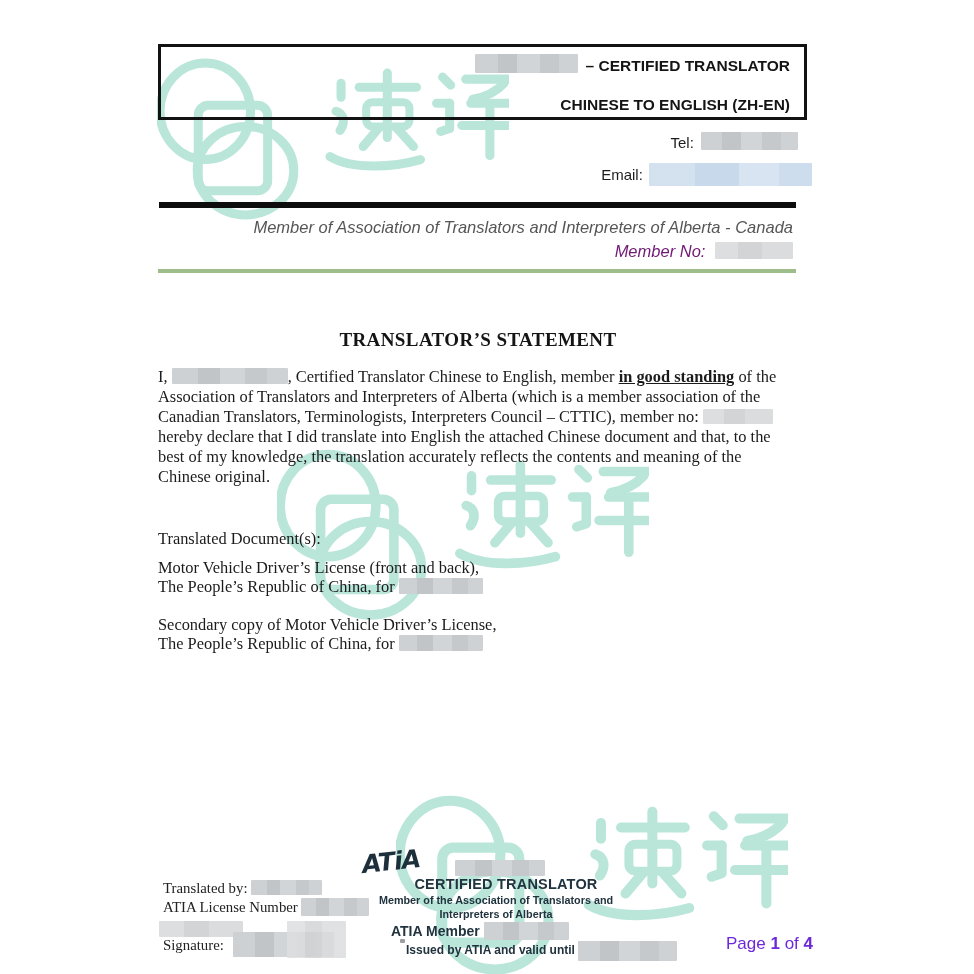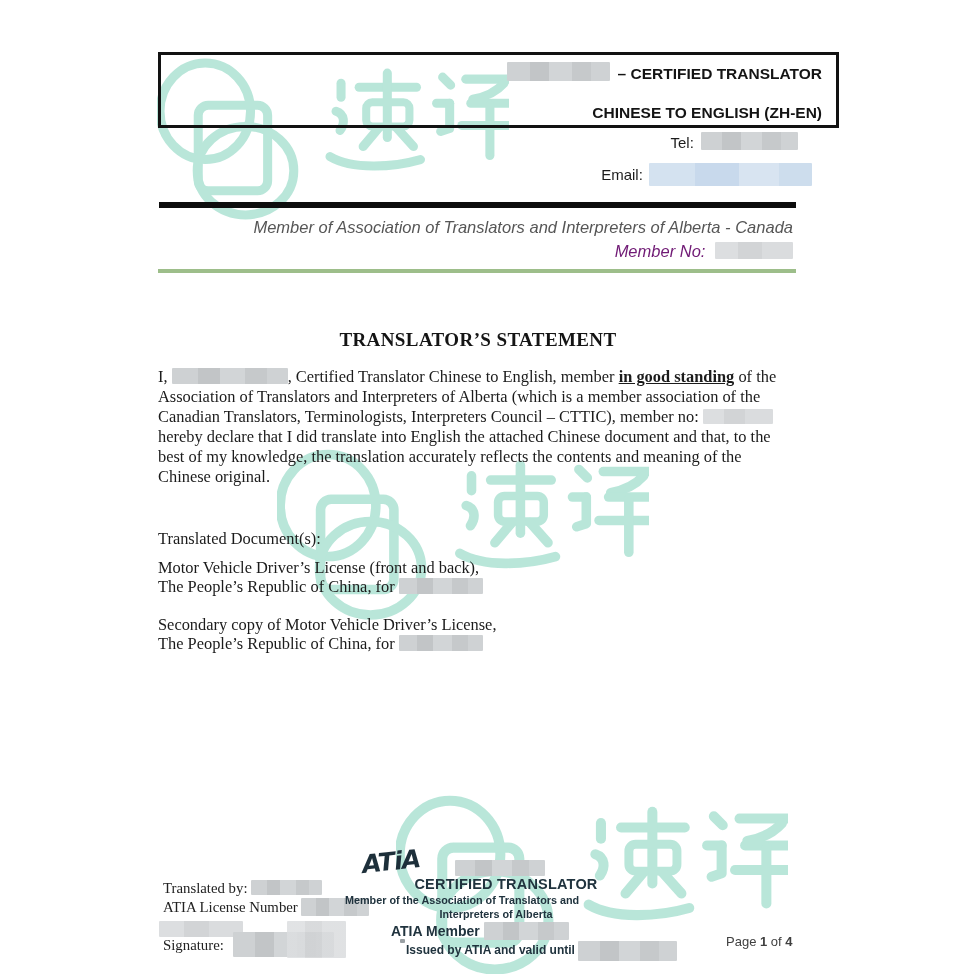--- a/index.html
+++ b/index.html
@@ -7,21 +7,21 @@
         font-family:"Liberation Sans",sans-serif;color:#1a1a1a;}
   
   .wm{position:absolute;pointer-events:none;}
   
   .redact{display:inline-block;vertical-align:-2px;border-radius:1px;
     background:linear-gradient(90deg,#ced1d3 0 22%,#c2c5c7 22% 41%,#d2d5d7 41% 63%,#c6c9cb 63% 82%,#cfd2d4 82%);}
   .redact.abs{position:absolute;}
   .redact.light{background:linear-gradient(90deg,#dcdee0 0 30%,#d2d4d6 30% 60%,#dadcde 60%);}
   .redact.blue{background:linear-gradient(90deg,#d4e2f0 0 28%,#c8d9ec 28% 55%,#d8e4f1 55% 80%,#cddded 80%);}
   
-  .hdr-box{position:absolute;left:158px;top:52px;width:643px;height:70px;border:3.5px solid #121212;padding-left:32px;}
+  .hdr-box{position:absolute;left:158px;top:44px;width:643px;height:70px;border:3.5px solid #121212;}
   .hdr-row{position:absolute;right:14px;white-space:nowrap;font-weight:bold;font-size:15.5px;color:#141414;}
   .hdr-row.r1{top:7px;}
   .hdr-row.r2{top:39px;margin-top:10px;}
   .contact-row{position:absolute;white-space:nowrap;font-size:15px;color:#1c1c1c;text-align:right;}
   .tel-row{left:158px;top:132px;width:640px;}
   .email-row{left:158px;top:163px;width:654px;}
   .rule-black{position:absolute;left:159px;top:202px;width:637px;height:6px;background:#0d0d0d;}
   .member-line{position:absolute;left:158px;top:218px;width:635px;text-align:right;
     font-style:italic;font-size:16.5px;color:#565656;}
   .member-no-row{position:absolute;left:158px;top:242px;width:635px;text-align:right;
@@ -41,26 +41,26 @@
   .doc-item.d2{top:615px;}
   
   .f-row{position:absolute;left:163px;font-size:14.8px;color:#222;white-space:nowrap;font-family:Liberation Serif, serif;}
   
   .stamp{color:#20333e;}
   .atia-script{position:absolute;left:362px;top:847px;font-family:"DejaVu Sans",sans-serif;
     font-style:italic;font-weight:bold;font-size:25px;letter-spacing:-1px;color:#1d2f3a;
     transform:rotate(-6deg);}
   .st-line{position:absolute;font-weight:bold;white-space:nowrap;}
   .st1{left:400px;top:876px;width:212px;text-align:center;font-size:14.5px;letter-spacing:.2px;}
-  .st2{left:345px;top:894px;width:302px;text-align:left;font-size:10.8px;}
+  .st2{left:345px;top:894px;width:302px;text-align:center;font-size:10.8px;}
   .st3{left:345px;top:908px;width:302px;text-align:center;font-size:10.8px;}
   .st4{left:391px;top:922px;font-size:14px;}
   .st5{left:362px;top:941px;font-size:12px;padding-left:44px;}
   
-  .page-num{position:absolute;left:726px;top:934px;font-size:13px;color:#404040;}
+  .page-num{position:absolute;left:726px;top:934px;font-size:17px;color:#6d28d9;}
   .page-num b{font-weight:bold;}
   .sig-dot{position:absolute;left:400px;top:939px;width:5px;height:4px;background:#9aa0a4;border-radius:1px;}
 </style>
 </head>
 <body>
 
 <div class="page">
 
   <svg width="0" height="0" style="position:absolute" aria-hidden="true">
     <defs>

